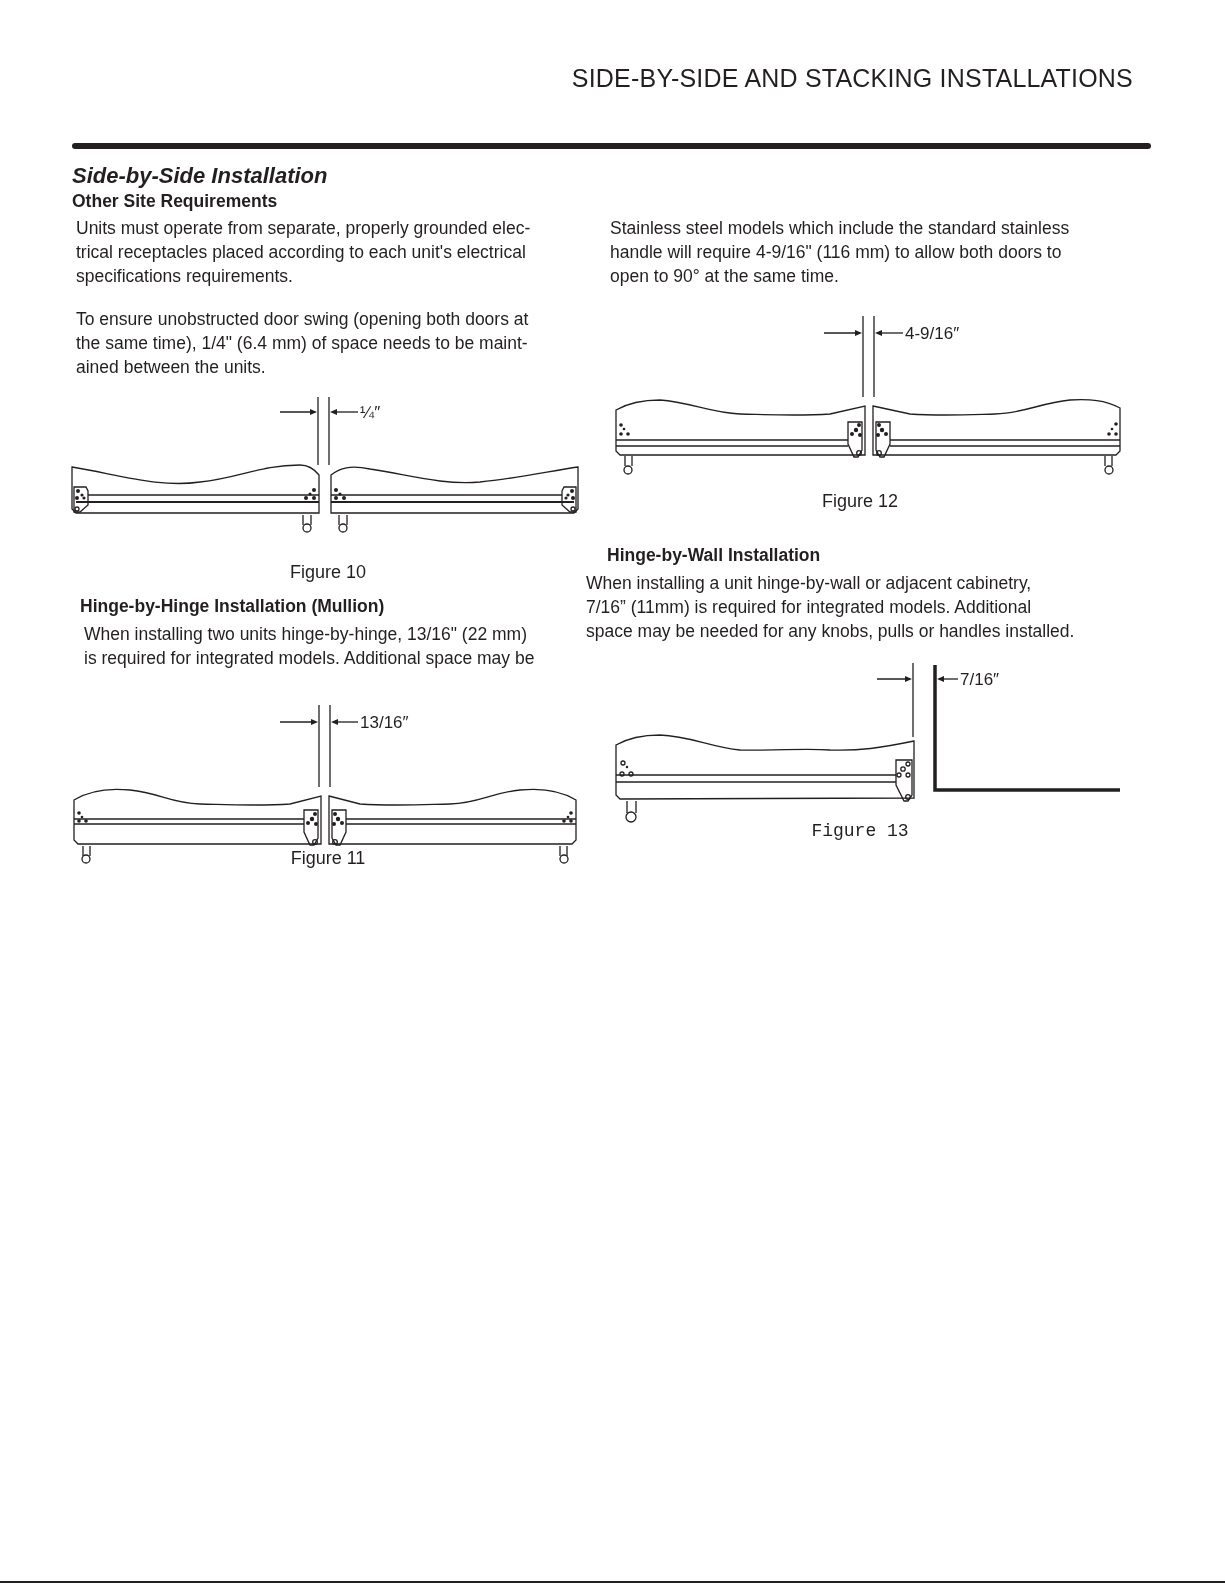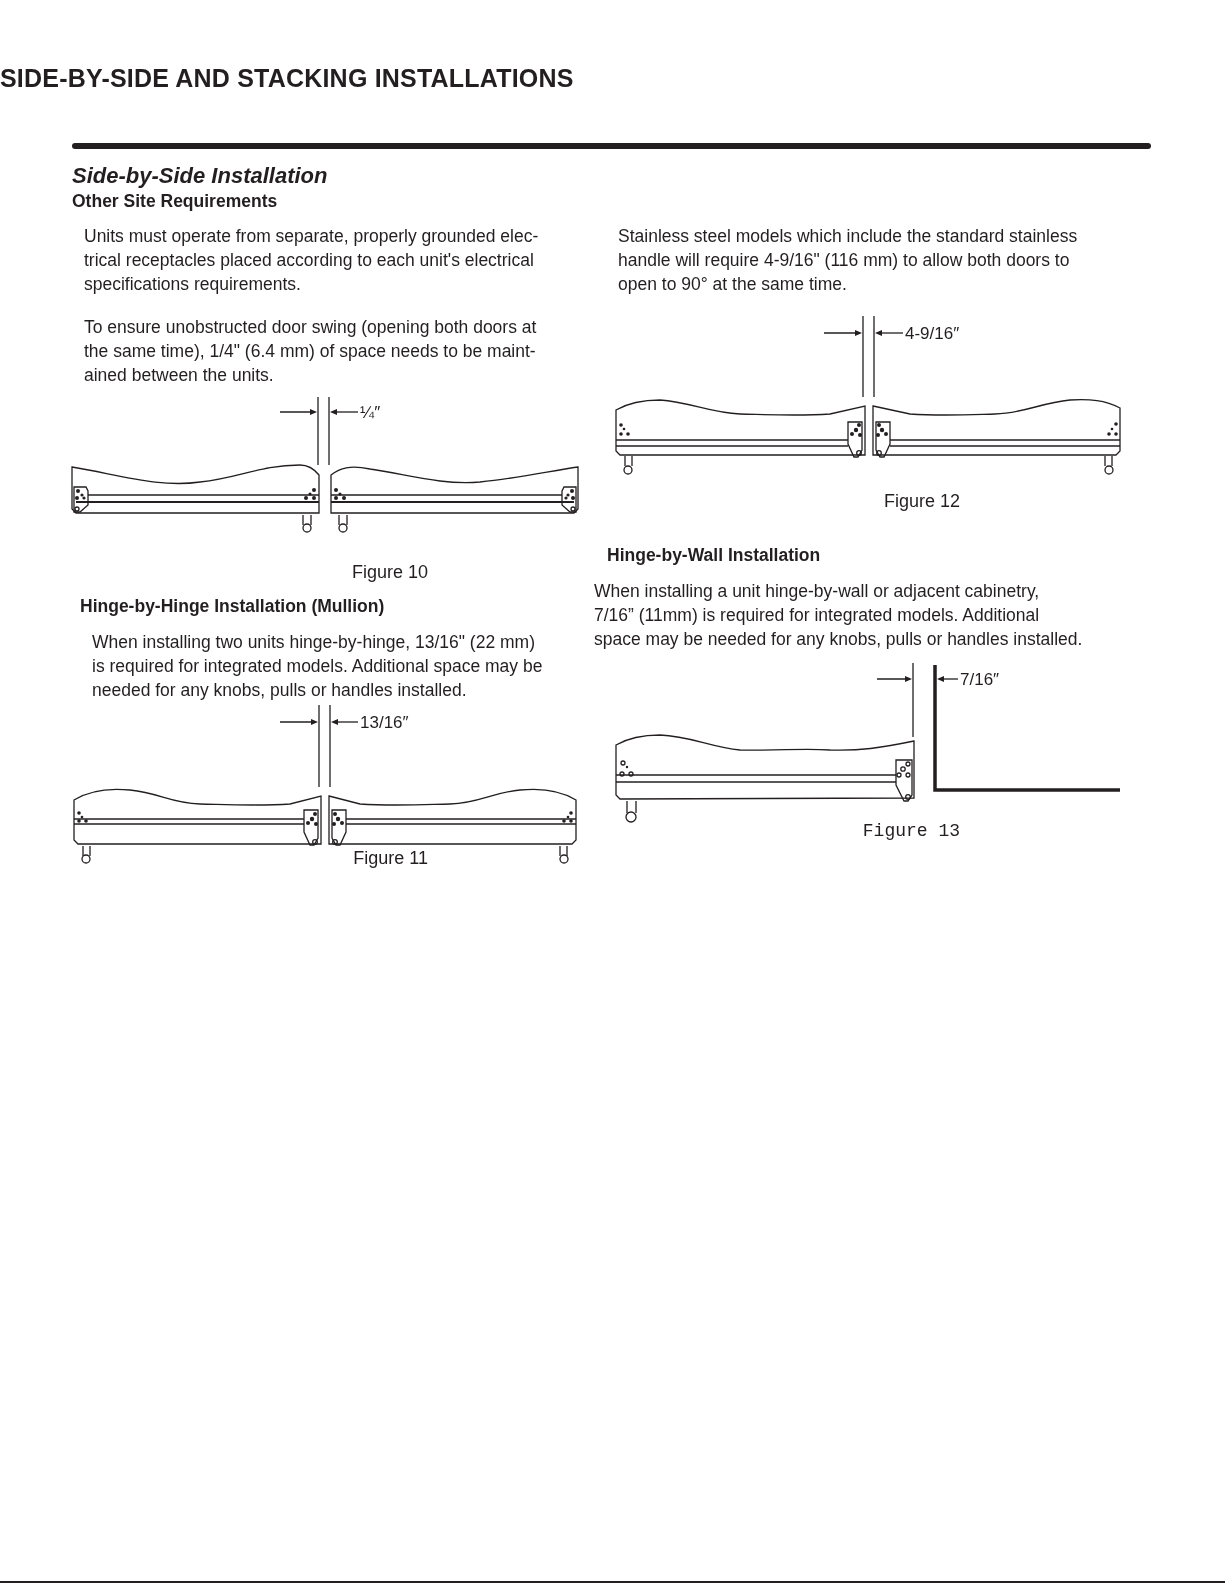--- a/index.html
+++ b/index.html
@@ -1,26 +1,26 @@
 <!DOCTYPE html>
 <html><head>
 <meta charset="utf-8">
 <style>
   html, body { margin: 0; padding: 0; background: #ffffff; }
   body { width: 1225px; height: 1585px; position: relative; overflow: hidden;
          font-family: "Liberation Sans", sans-serif; color: #231f20; }
-  .page-title { position: absolute; left: 0; width: 1133px; top: 64px; text-align: left;
-                font-weight: bold; font-size: 25px; letter-spacing: 0.2px; color: #231f20; }
+  .page-title { position: absolute; left: 0; width: 1133px; top: 64px; text-align: right;
+                font-weight: normal; font-size: 25px; letter-spacing: 0.2px; color: #231f20; }
   .title-rule { position: absolute; left: 72px; top: 143px; width: 1079px; height: 6px;
                 background: #231f20; border-radius: 3px; }
   .bottom-rule { position: absolute; left: 0; top: 1581px; width: 1225px; height: 2px; background: #231f20; }
   .h1 { position: absolute; font-weight: bold; font-size: 22px; }
   .h2 { position: absolute; font-weight: bold; font-size: 17.5px; }
-  .para { position: absolute; font-size: 17.5px; line-height: 24px; margin: 12px; }
-  .caption { position: absolute; font-size: 18px; text-align: right; }
+  .para { position: absolute; font-size: 17.5px; line-height: 24px; margin: 4px; }
+  .caption { position: absolute; font-size: 18px; text-align: center; }
   .dim-label { font-family: "Liberation Sans", sans-serif; font-size: 17px; fill: #231f20; }
   svg.fig { position: absolute; overflow: visible; }
   svg.fig .ln { stroke: #231f20; stroke-width: 1.3; fill: none; }
   svg.fig .ln2 { stroke: #231f20; stroke-width: 2; fill: none; }
   svg.fig .thick { stroke: #231f20; stroke-width: 3.5; fill: none; }
   svg.fig .dot { fill: #231f20; }
 </style>
 </head>
 <body>
 
@@ -87,21 +87,20 @@
     <path class="ln" d="M279,130 L279,140 M287,130 L287,140"></path>
     <circle class="ln" cx="283" cy="143" r="4"></circle>
   </g>
 </svg>
 <div class="caption" style="left:228px; top:562px; width:200px;">Figure 10</div>
 
 <div class="h2" style="left:80px; top:596px;">Hinge-by-Hinge Installation (Mullion)</div>
 <div class="para" style="left:80px; top:618px;">
   <div>When installing two units hinge-by-hinge, 13/16" (22 mm)</div>
   <div>is required for integrated models. Additional space may be</div>
-  <div>needed for any knobs, pulls or handles installed.</div>
 </div>
 
 <svg class="fig" style="left:60px; top:690px;" width="540" height="175" viewBox="0 0 540 175">
   <line class="ln" x1="259" y1="15" x2="259" y2="97"></line>
   <line class="ln" x1="270" y1="15" x2="270" y2="97"></line>
   <line class="ln" x1="220" y1="32" x2="256" y2="32"></line>
   <polygon class="dot" points="258,32 251,29 251,35"></polygon>
   <line class="ln" x1="273" y1="32" x2="298" y2="32"></line>
   <polygon class="dot" points="271,32 278,29 278,35"></polygon>
   <text class="dim-label" x="300" y="38">13/16″</text>

